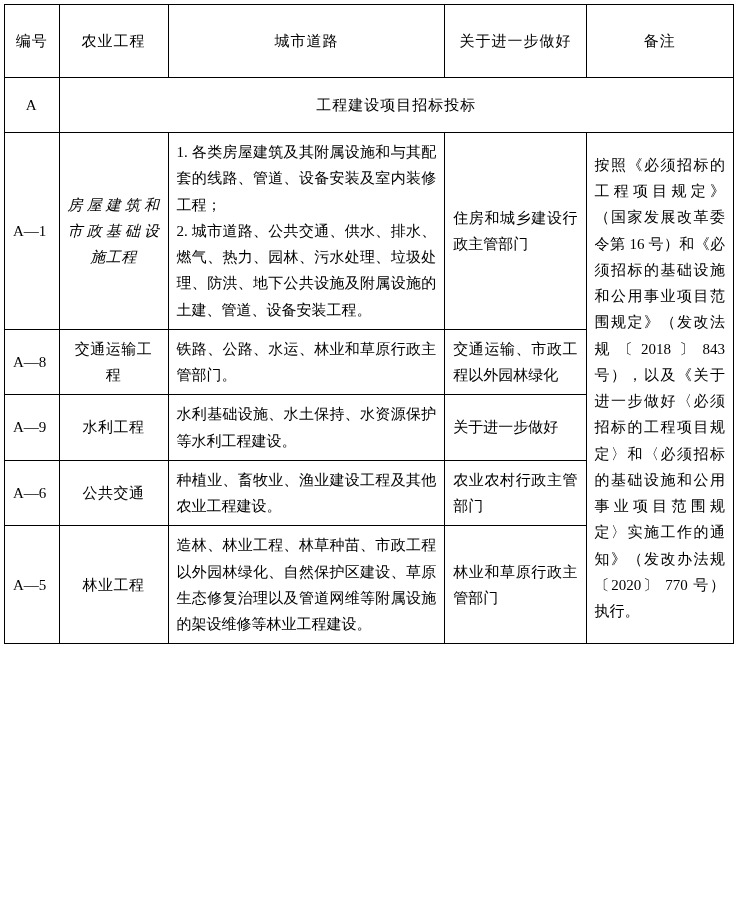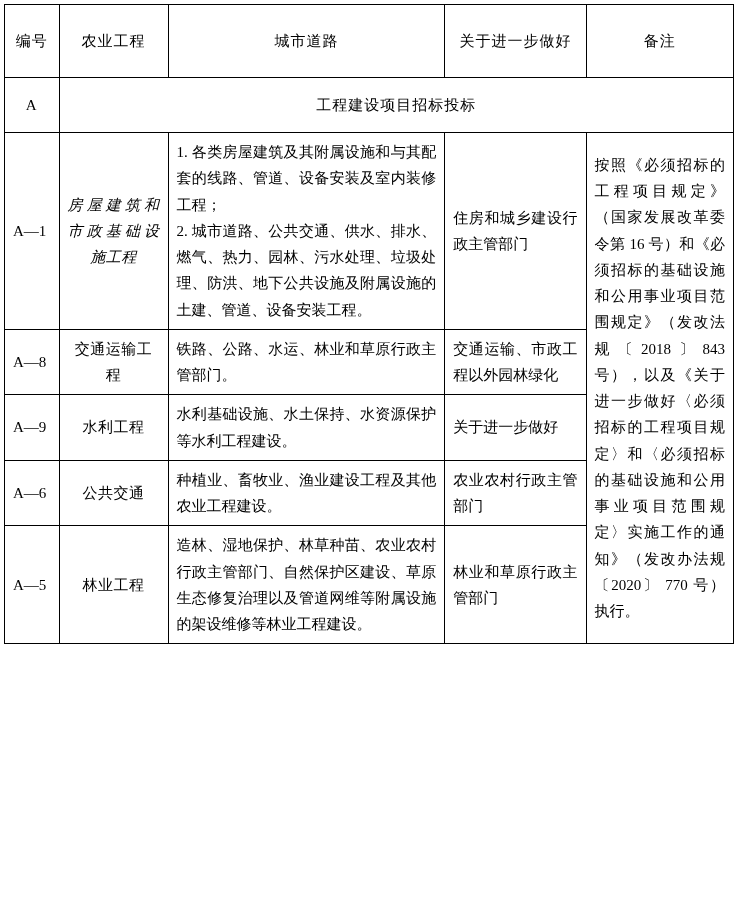--- a/index.html
+++ b/index.html
@@ -138,18 +138,18 @@
       <tr>
         <td class="c-center">A—6</td>
         <td class="cell-cat">公共交通</td>
         <td class="c-just">种植业、畜牧业、渔业建设工程及其他农业工程建设。</td>
         <td class="cell-dept">农业农村行政主管部门</td>
       </tr>
 
       <tr>
         <td class="c-center">A—5</td>
         <td class="cell-cat">林业工程</td>
-        <td class="c-just">造林、湿地保护、林草种苗、农业农村行政主管部门、自然保护区建设、草原生态修复治理以及管道网维等附属设施的架设维修等林业工程建设。</td>
+        <td class="c-just">造林、林业工程、林草种苗、市政工程以外园林绿化、自然保护区建设、草原生态修复治理以及管道网维等附属设施的架设维修等林业工程建设。</td>
         <td class="cell-dept">林业和草原行政主管部门</td>
       </tr>
     </tbody>
   </table>
 </div>
 
 </body></html>

